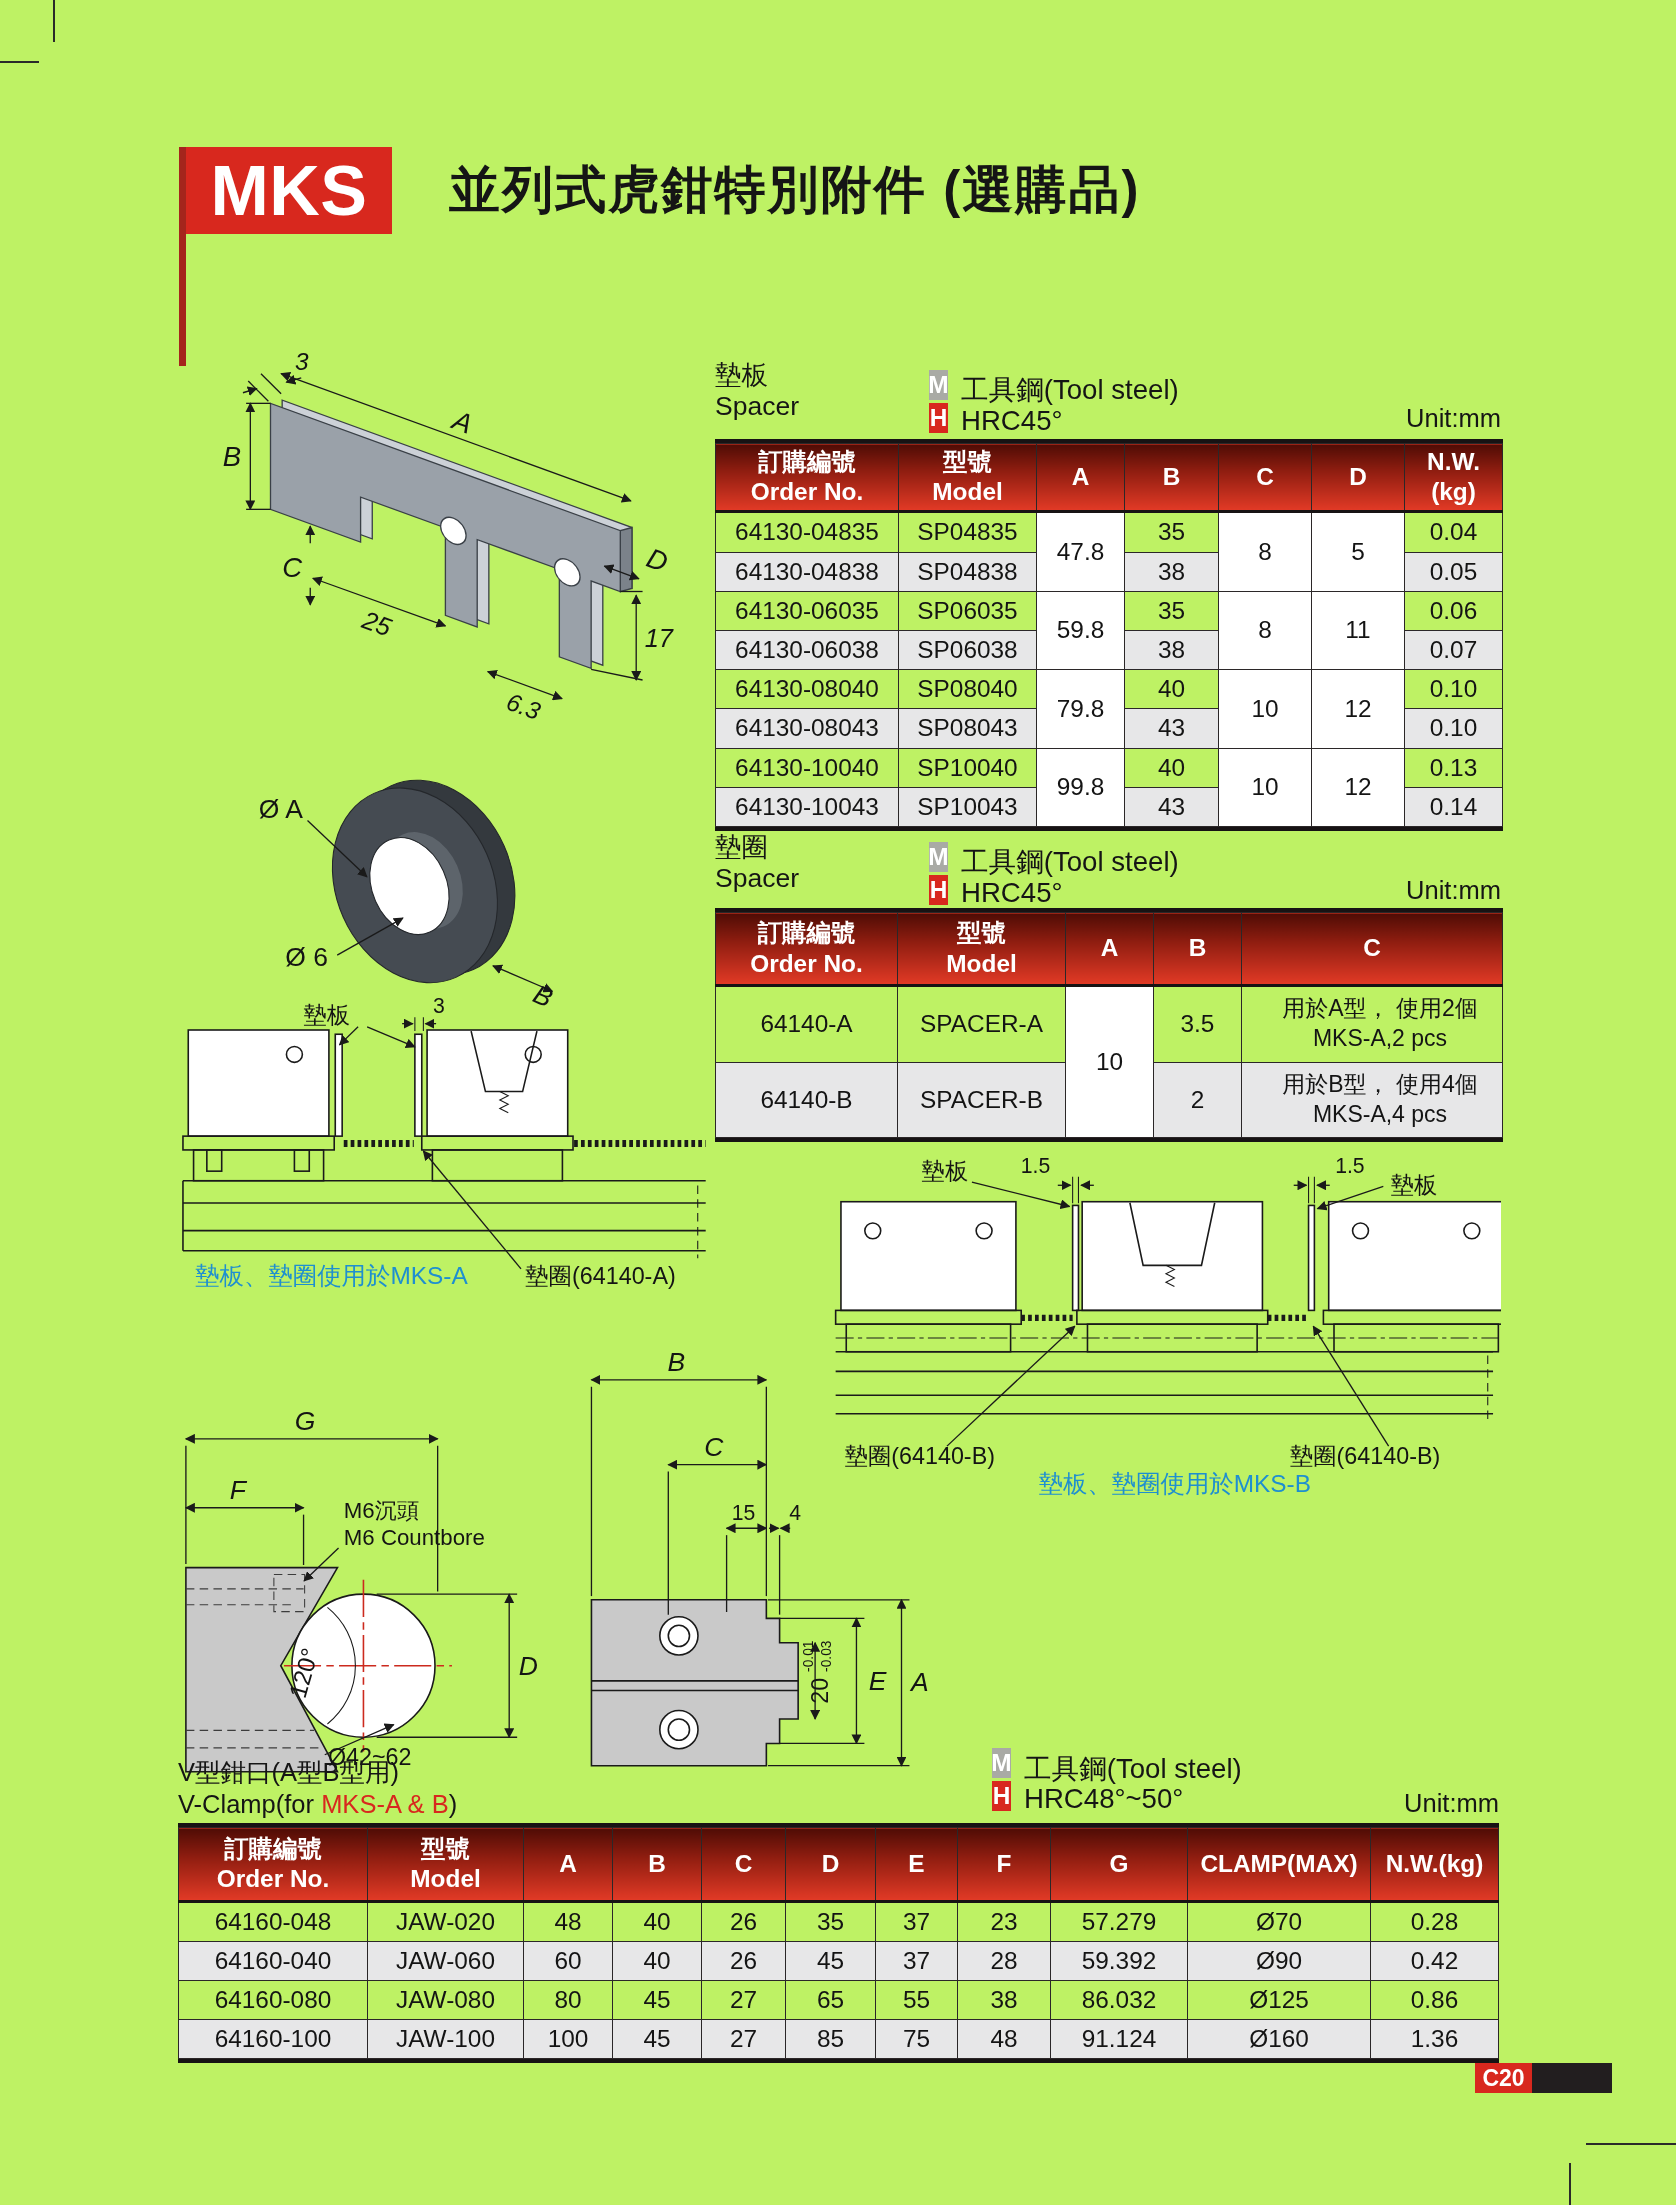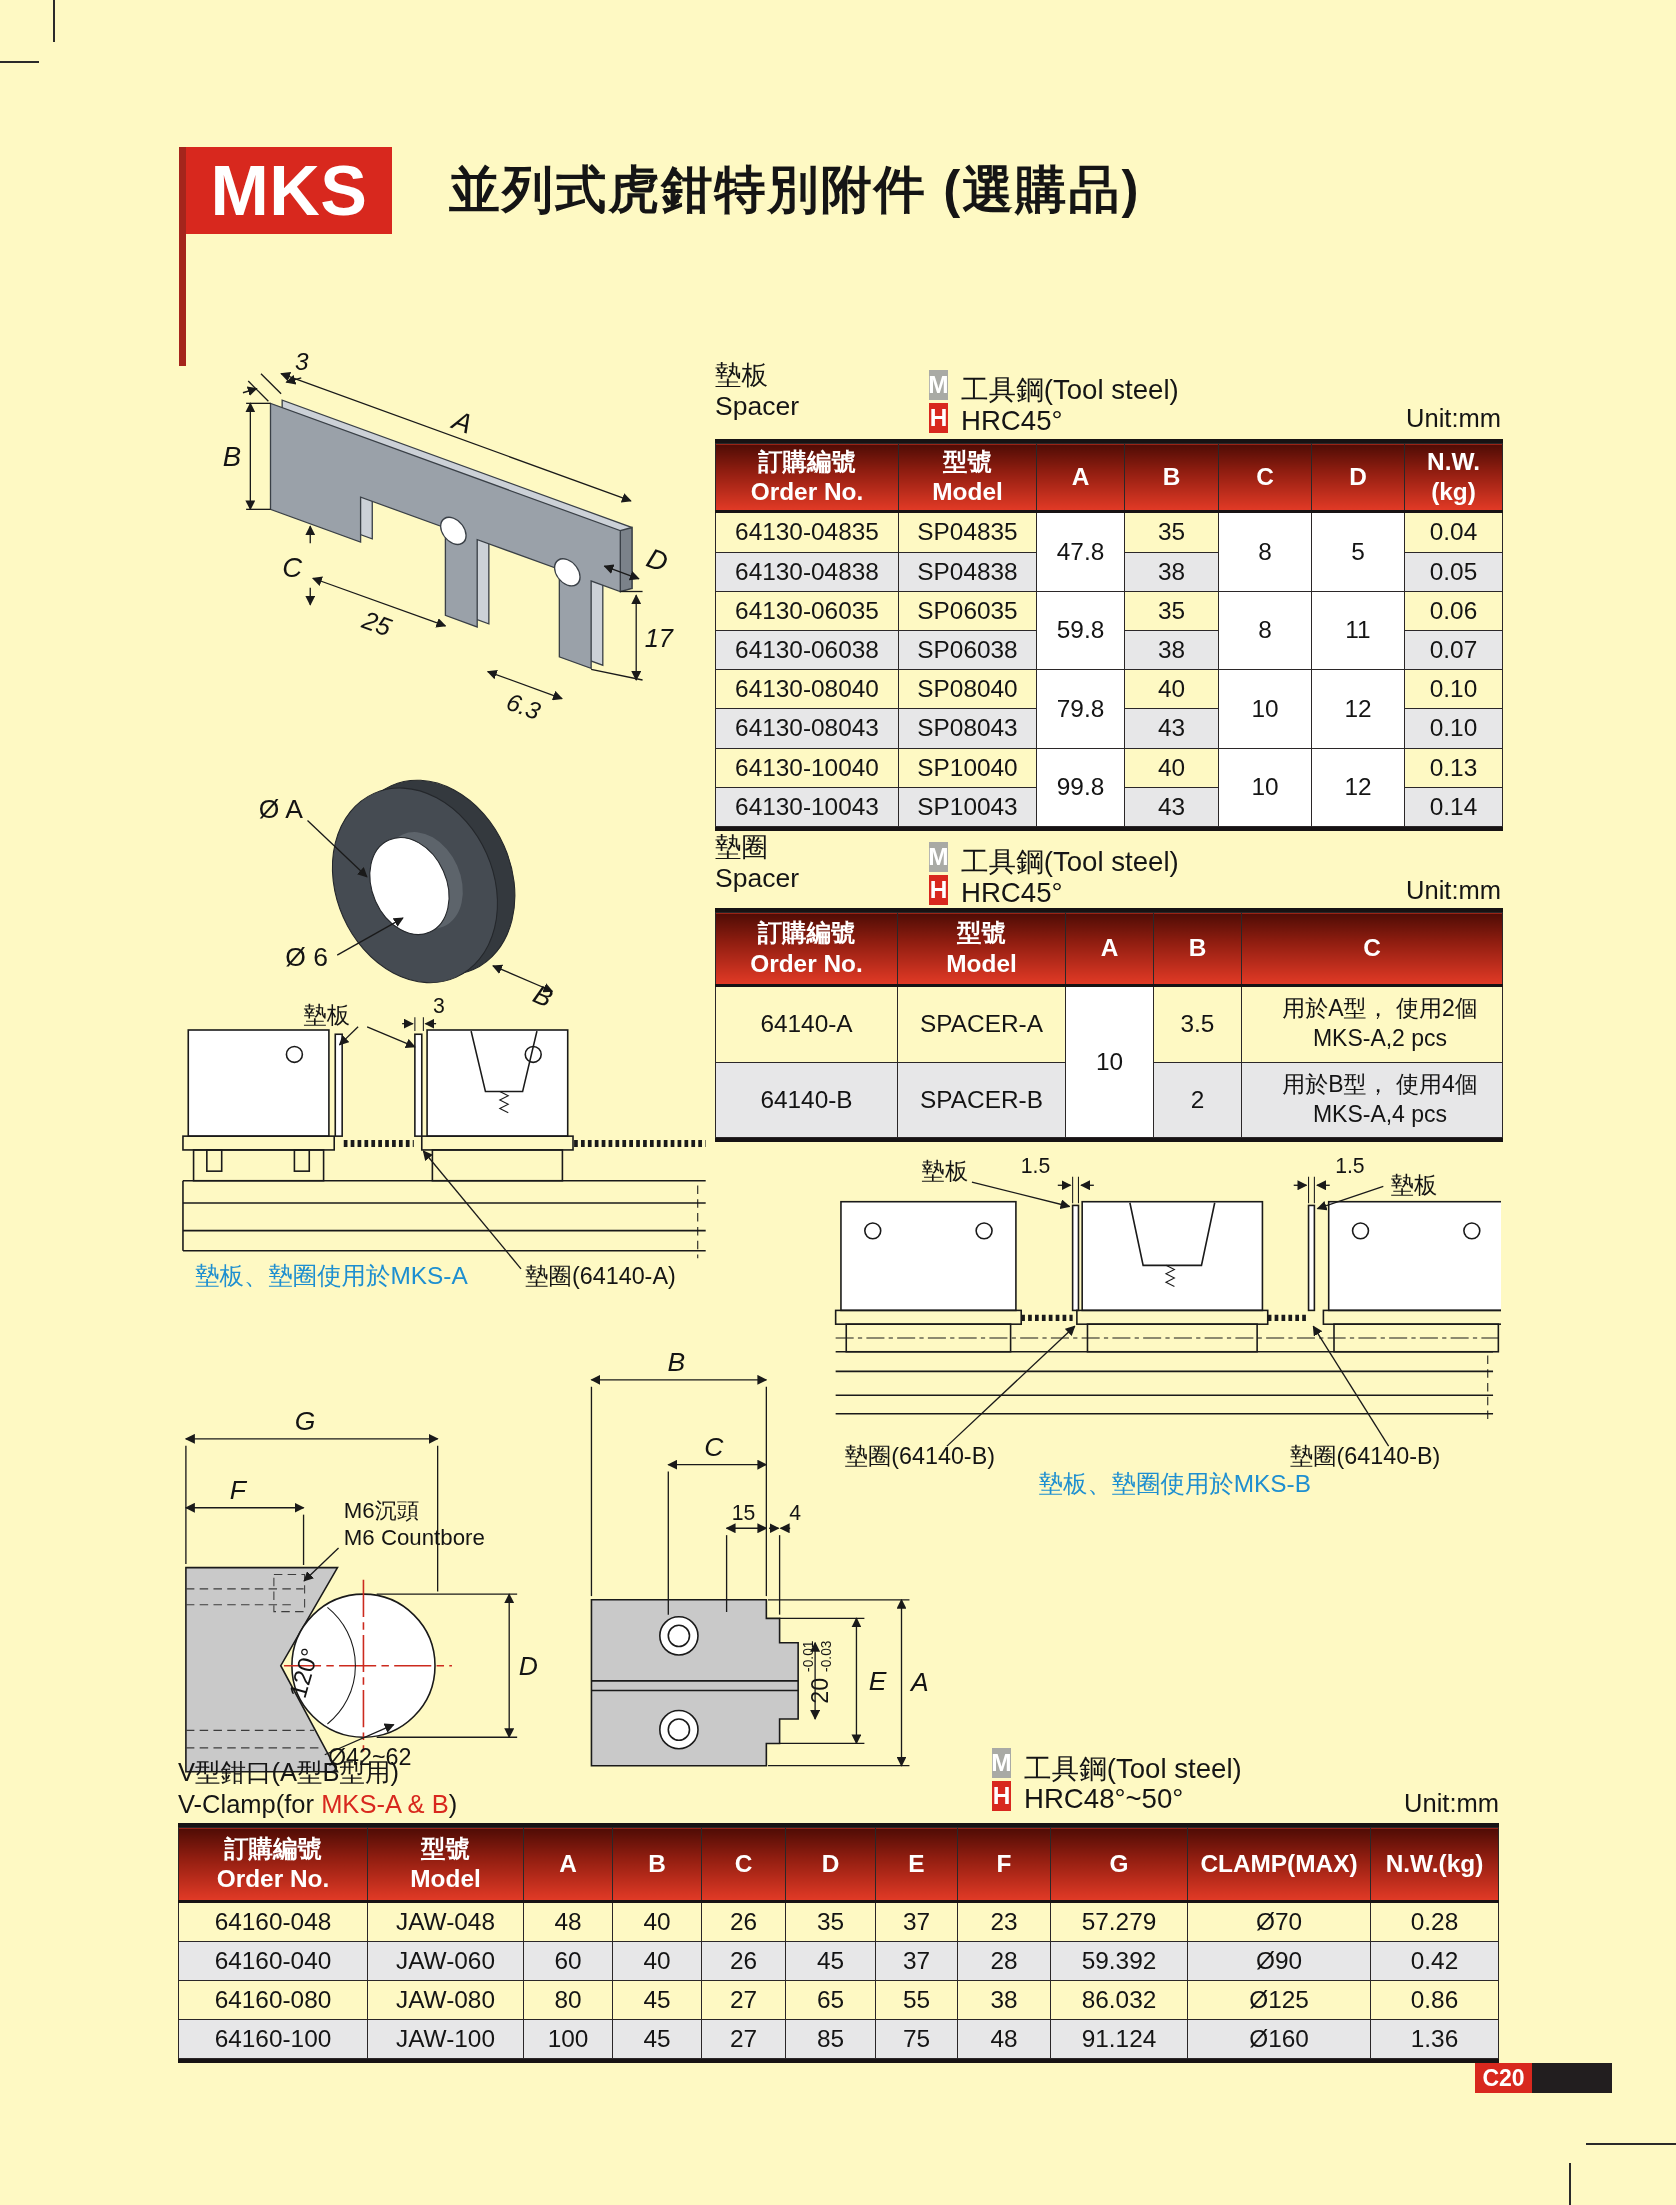--- a/index.html
+++ b/index.html
@@ -1,16 +1,16 @@
 <!DOCTYPE html>
 <html style="font-size:8.5px"><head>
 <meta charset="utf-8">
 <style>
   html,body{margin:0;padding:0;background:#fff;}
-  .page{position:relative;width:1676px;height:2205px;background:#fef9c3;overflow:hidden;
+  .page{position:relative;width:1676px;height:2205px;background:#bef264;overflow:hidden;
         font-family:"Liberation Sans","DejaVu Sans",sans-serif;color:#151515;}
   .abs{position:absolute;}
   
   .logo-pole{background:#a5251c;}
   .logo-box{background:#d8281e;display:flex;align-items:center;justify-content:center;}
   .logo-box span{color:#fff;font-size:70px;font-weight:bold;letter-spacing:0.5px;}
   .title-zh{font-size:51px;font-weight:bold;letter-spacing:2.1px;white-space:nowrap;}
   .title-en{font-size:40px;white-space:nowrap;}
   .title-en small{font-size:34px;}
   
@@ -503,21 +503,21 @@
           <th>E</th>
           <th>F</th>
           <th>G</th>
           <th>CLAMP(MAX)</th>
           <th>N.W.(kg)</th>
         </tr>
       </thead>
       <tbody>
         <tr>
           <td>64160-048</td>
-          <td>JAW-048</td>
+          <td>JAW-020</td>
           <td>48</td>
           <td>40</td>
           <td>26</td>
           <td>35</td>
           <td>37</td>
           <td>23</td>
           <td>57.279</td>
           <td>Ø70</td>
           <td>0.28</td>
         </tr>

